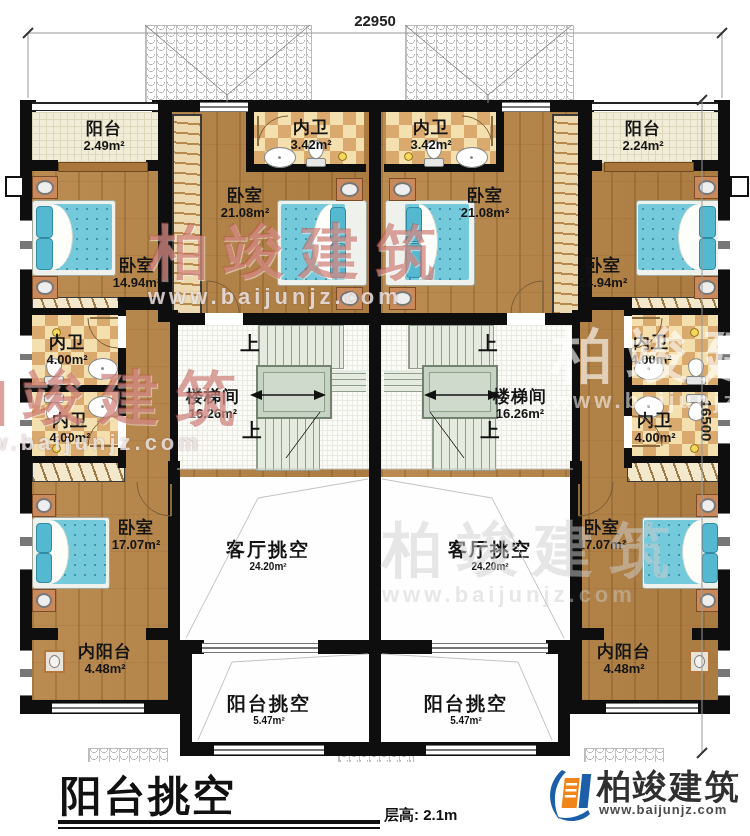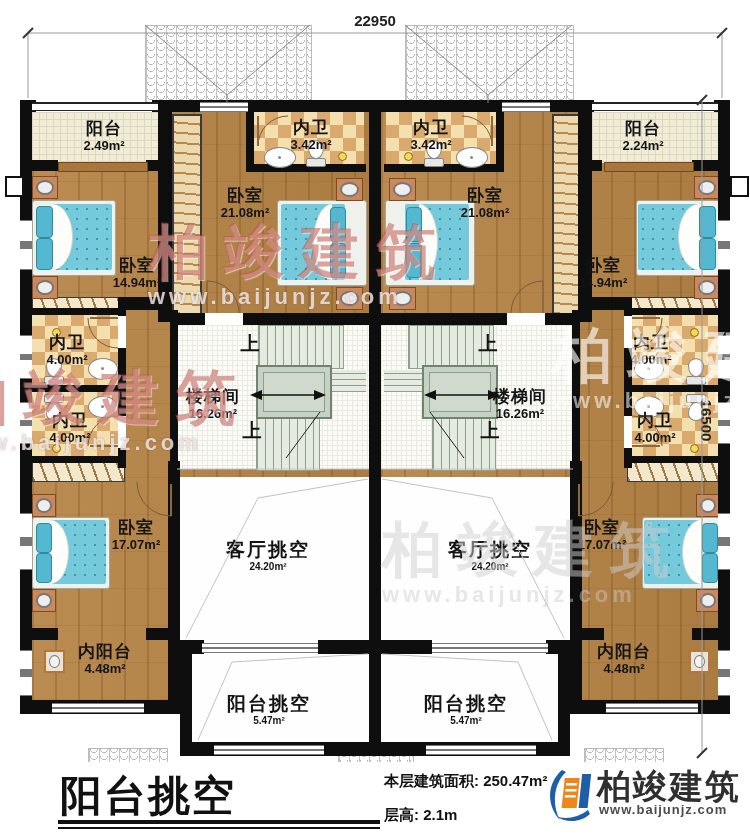--- a/index.html
+++ b/index.html
@@ -471,21 +471,20 @@
       <div class="knob" style="position: absolute; left: 690px; top: 328px; width: 7px; height: 7px;"></div>
       <div class="knob" style="position: absolute; left: 690px; top: 444px; width: 7px; height: 7px;"></div>
       <div class="washer" style="position: absolute; left: 44px; top: 650px; width: 17px; height: 19px;"></div>
       <div class="washer" style="position: absolute; left: 689px; top: 650px; width: 17px; height: 19px;"></div>
     </div>
 
   <div id="footer">
     <div class="f-title">阳台挑空</div>
     <div class="f-ul1"></div>
     <div class="f-ul2"></div>
-    <div class="f-row1"><span>本层建筑面积:</span> <span>250.47m²</span></div>
     <div class="f-row2"><span>层高:</span> <span>2.1m</span></div>
     <svg class="logoicon" viewBox="0 0 46 58">
       <path d="M14,4 C0,16 -3,38 12,54 C4,40 5,18 18,6 Z" fill="#1c5fa8"></path>
       <g transform="skewX(-6)">
         <rect x="18" y="12" width="15" height="30" fill="#f08519"></rect>
         <rect x="20" y="17" width="11" height="2.5" fill="#fff"></rect>
         <rect x="20" y="23" width="11" height="2.5" fill="#fff"></rect>
         <rect x="20" y="29" width="11" height="2.5" fill="#fff"></rect>
         <rect x="35" y="8" width="9" height="34" fill="#1c5fa8"></rect>
       </g>

